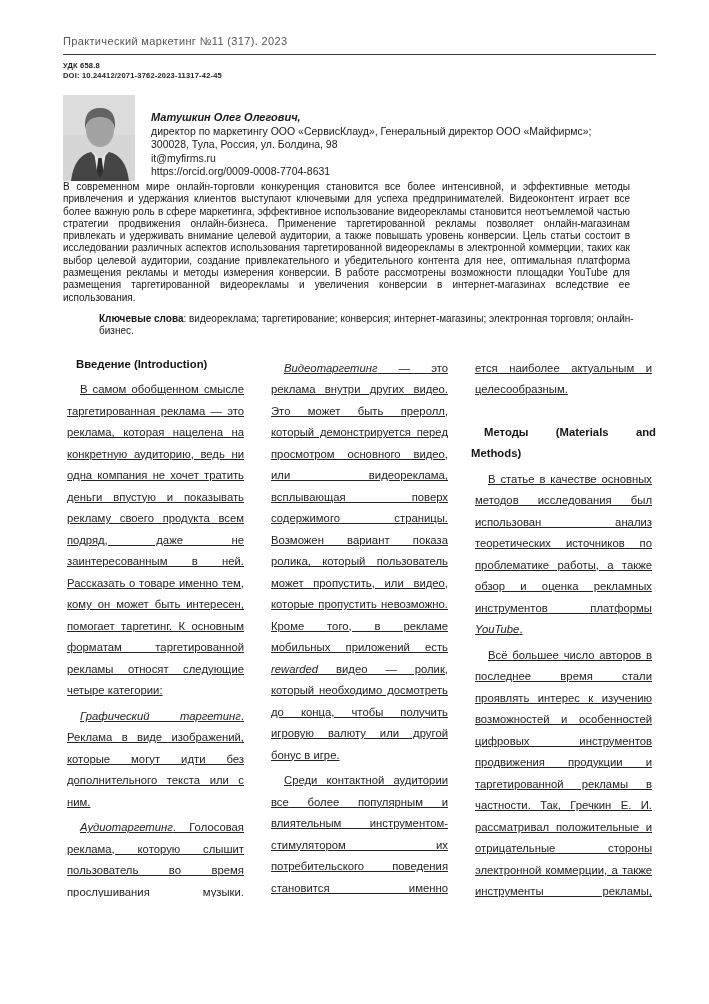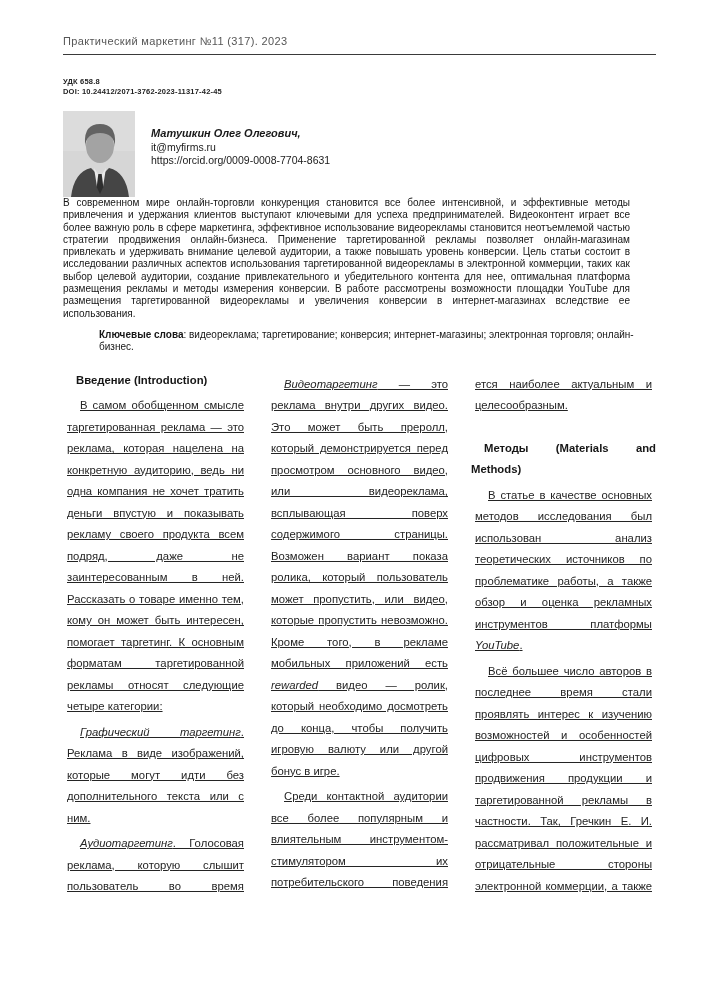--- a/index.html
+++ b/index.html
@@ -3,21 +3,21 @@
 <meta charset="utf-8">
 <style>
   * { margin:0; padding:0; box-sizing:border-box; }
   html,body { background:#ffffff; }
   body { font-family:"Liberation Sans", sans-serif; color:#1c1c1c; }
   .page { position:relative; width:709px; height:897px; background:#fff; overflow:hidden; }
   .content { position:absolute; left:63px; top:0; width:593px; padding-top:35px; }
 
   .journal-header { font-size:11px; color:#565656; letter-spacing:.35px; }
   .rule { border-top:1.3px solid #3a3a3a; margin-top:7px; width:593px; }
-  .udc-block { margin-top:22px; }
+  .udc-block { margin-top:6px; }
   .udc, .doi { font-size:7.5px; font-weight:bold; line-height:10px; color:#222; letter-spacing:.2px; }
 
   .title-band { margin-top:6px; background:#cbcbcb; width:565px; padding:9px 13px 11px 13px; }
   .article-title { font-size:15.5px; font-weight:800; line-height:23px; color:#0d0d0d; letter-spacing:.2px; }
 
   .author-row { margin-top:14px; display:flex; }
   .photo { width:72px; height:86px; flex:0 0 72px; }
   .author-info { margin-left:16px; padding-top:16px; font-size:10.5px; line-height:13.5px; width:470px; color:#1a1a1a; }
   .author-name { font-weight:bold; font-style:italic; font-size:11px; }
 
@@ -61,20 +61,21 @@
           <rect width="72" height="40" fill="#dcdcdc"></rect>
           <ellipse cx="37" cy="35" rx="14" ry="17" fill="#a3a3a3"></ellipse>
           <path d="M22 32 Q21 13 37 13 Q53 13 52 32 L52 36 Q51 22 37 22 Q23 22 22 36 Z" fill="#636363"></path>
           <path d="M8 86 Q11 61 28 57 L37 66 L46 57 Q63 61 66 86 Z" fill="#454545"></path>
           <path d="M31 57 L37 66 L43 57 L40 76 L34 76 Z" fill="#e9e9e9"></path>
           <path d="M35.3 63 L38.7 63 L40.3 76 L37 83 L33.7 76 Z" fill="#2e2e2e"></path>
         </svg>
       </div>
       <div class="author-info">
         <div class="author-name">Матушкин Олег Олегович,</div>
+        <div>директор по маркетингу ООО «СервисКлауд», Генеральный директор ООО «Майфирмс»; 300028, Тула, Россия, ул. Болдина, 98</div>
         <div>it@myfirms.ru</div>
         <div>https://orcid.org/0009-0008-7704-8631</div>
       </div>
     </div>
 
     <div class="abstract">В современном мире онлайн-торговли конкуренция становится все более интенсивной, и эффективные методы привлечения и удержания клиентов выступают ключевыми для успеха предпринимателей. Видеоконтент играет все более важную роль в сфере маркетинга, эффективное использование видеорекламы становится неотъемлемой частью стратегии продвижения онлайн-бизнеса. Применение таргетированной рекламы позволяет онлайн-магазинам привлекать и удерживать внимание целевой аудитории, а также повышать уровень конверсии. Цель статьи состоит в исследовании различных аспектов использования таргетированной видеорекламы в электронной коммерции, таких как выбор целевой аудитории, создание привлекательного и убедительного контента для нее, оптимальная платформа размещения рекламы и методы измерения конверсии. В работе рассмотрены возможности площадки YouTube для размещения таргетированной видеорекламы и увеличения конверсии в интернет-магазинах вследствие ее использования.</div>
 
     <div class="keywords"><b>Ключевые слова</b><span>: видеореклама; таргетирование; конверсия; интернет-магазины; электронная торговля; онлайн-бизнес.</span></div>
 
     <div class="columns">

